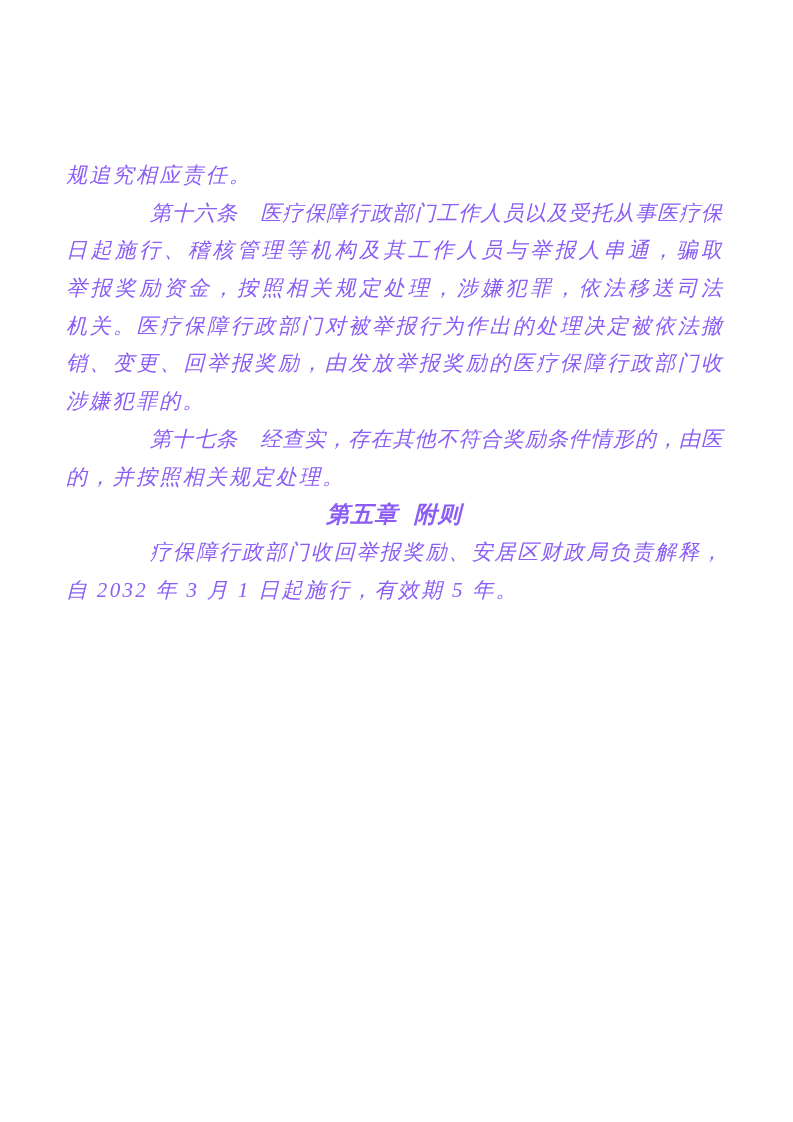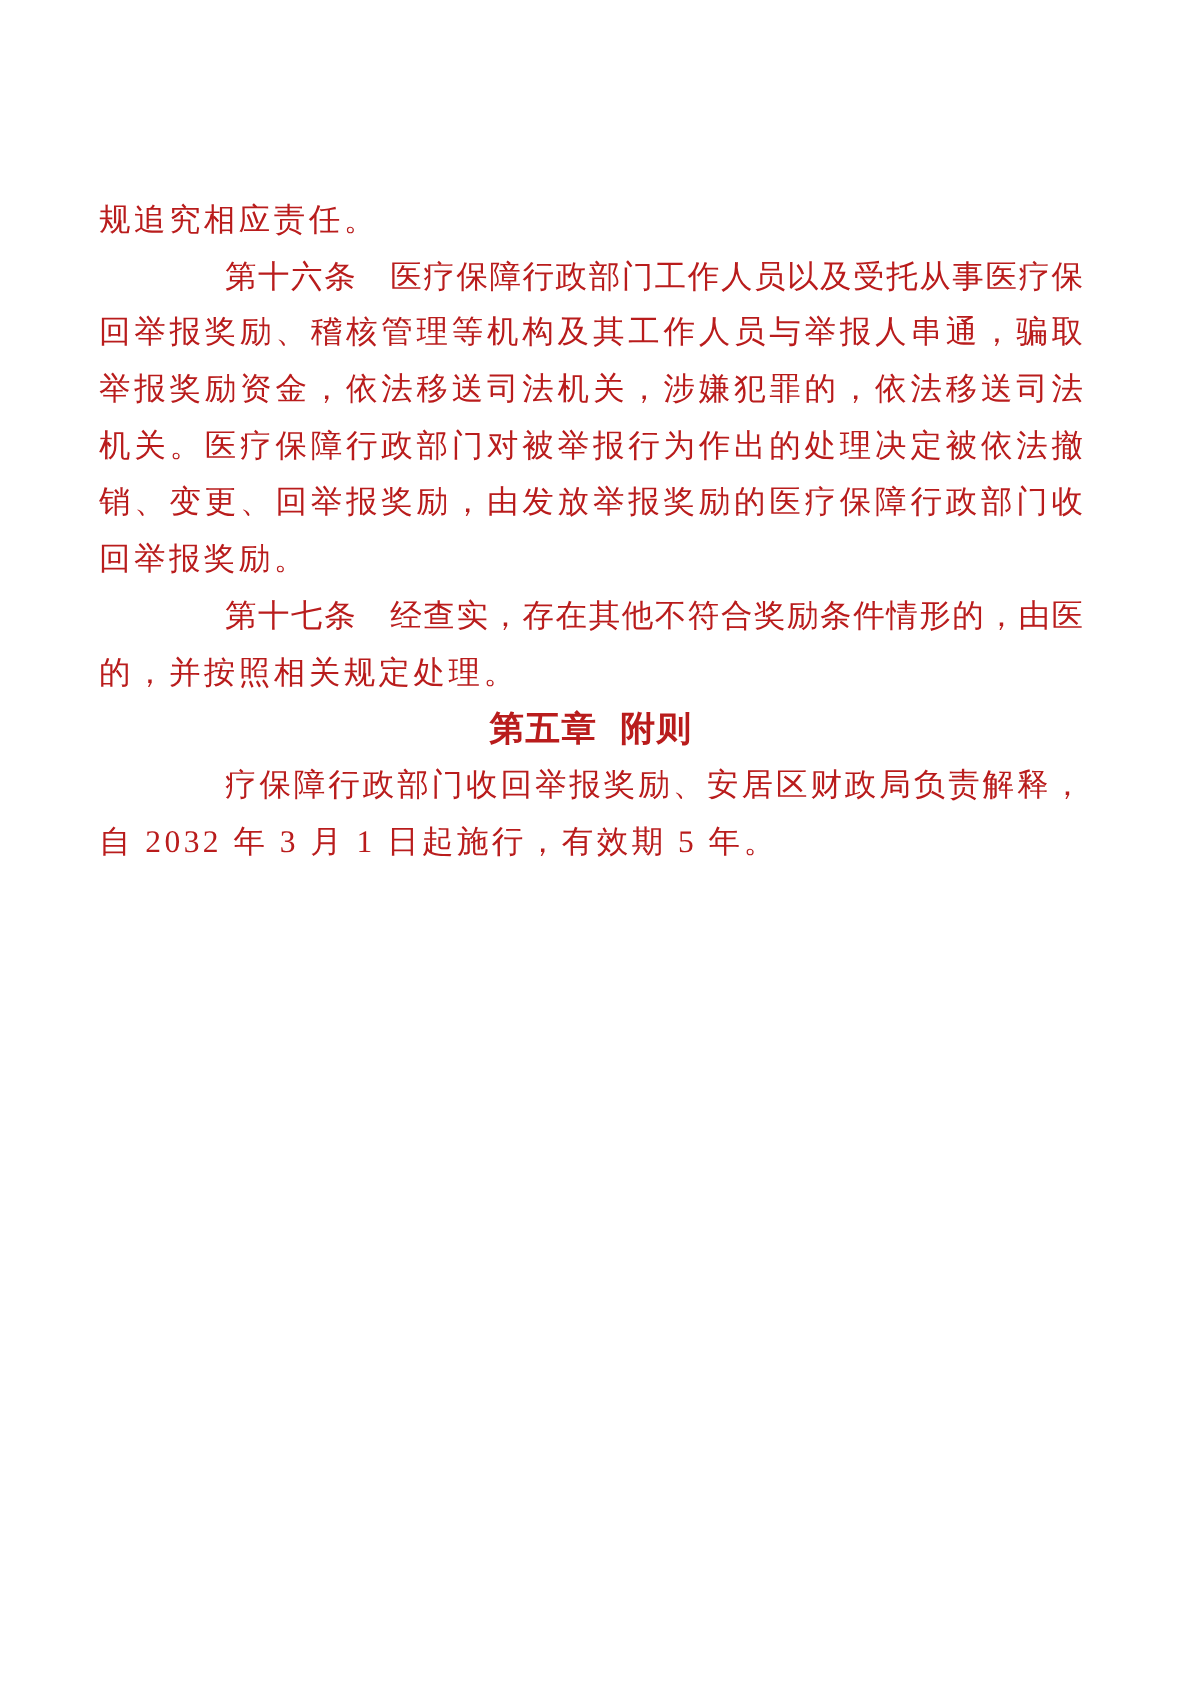--- a/index.html
+++ b/index.html
@@ -10,25 +10,26 @@
   .page {
     position: relative;
     width: 793px;
     height: 1122px;
     background: #ffffff;
     overflow: hidden;
   }
   .text-block {
     position: absolute;
     left: 66px;
-    top: 128px;
+    top: 157px;
     width: 656px;
     font-family: "Liberation Serif", "DejaVu Serif", serif;
     font-size: 21px;
-    color: #b91c1c;
+    color: #8b5cf6;
+    font-style: italic;
   }
   .line {
     line-height: 37.7px;
     height: 37.7px;
     letter-spacing: 2.3px;
     white-space: nowrap;
   }
   
   .line.fill {
     letter-spacing: 0;
@@ -52,24 +53,24 @@
     white-space: pre;
   }
 </style>
 </head>
 <body>
 
 <div class="page">
   <div class="text-block">
     <div class="line">规追究相应责任。</div>
     <div class="line fill indent">第十六条　医疗保障行政部门工作人员以及受托从事医疗保</div>
-    <div class="line fill">回举报奖励、稽核管理等机构及其工作人员与举报人串通，骗取</div>
-    <div class="line fill">举报奖励资金，依法移送司法机关，涉嫌犯罪的，依法移送司法</div>
+    <div class="line fill">日起施行、稽核管理等机构及其工作人员与举报人串通，骗取</div>
+    <div class="line fill">举报奖励资金，按照相关规定处理，涉嫌犯罪，依法移送司法</div>
     <div class="line fill">机关。医疗保障行政部门对被举报行为作出的处理决定被依法撤</div>
     <div class="line fill">销、变更、回举报奖励，由发放举报奖励的医疗保障行政部门收</div>
-    <div class="line">回举报奖励。</div>
+    <div class="line">涉嫌犯罪的。</div>
     <div class="line fill indent">第十七条　经查实，存在其他不符合奖励条件情形的，由医</div>
     <div class="line">的，并按照相关规定处理。</div>
     <div class="line heading">第五章 附则</div>
     <div class="line fill indent">疗保障行政部门收回举报奖励、安居区财政局负责解释，</div>
     <div class="line">自 2032 年 3 月 1 日起施行，有效期 5 年。</div>
   </div>
 </div>
 
 </body></html>

